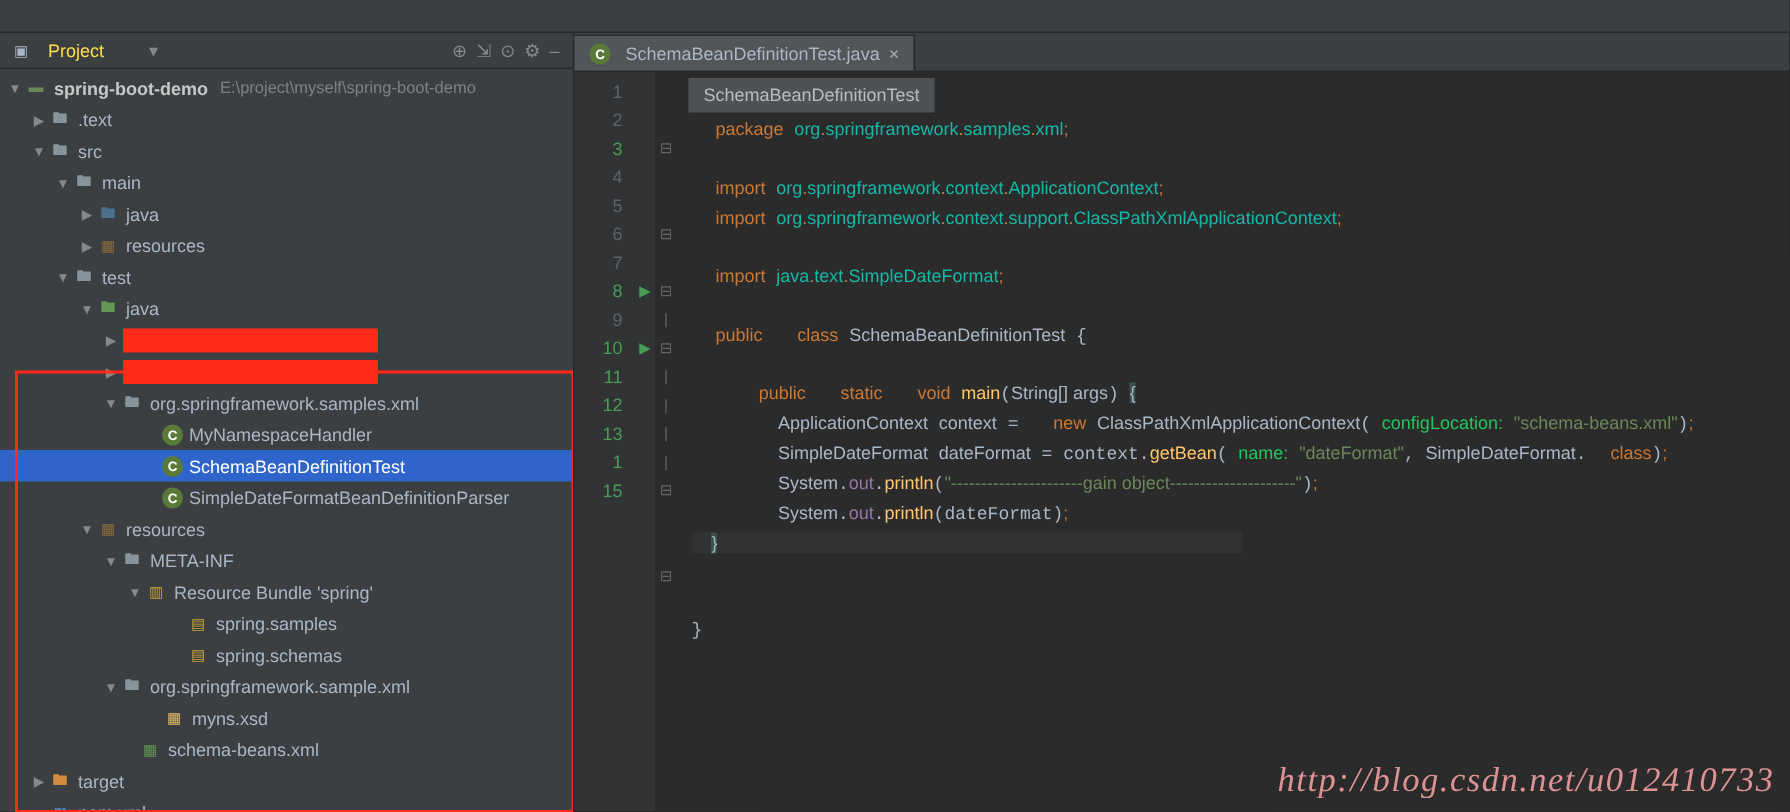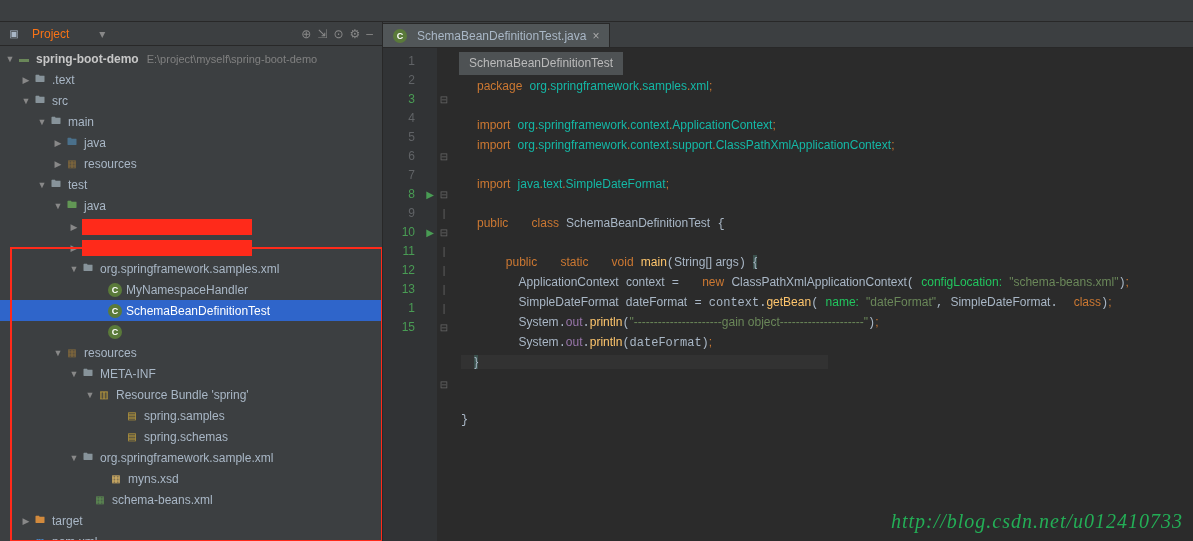--- a/index.html
+++ b/index.html
@@ -2,21 +2,21 @@
 <html><head>
 <meta charset="utf-8">
 <style>
 * { margin: 0; padding: 0; box-sizing: border-box; font-family: 'Segoe UI', Arial, sans-serif; }
 body { background: #2b2b2b; color: #a9b7c6; font-size: 12px; overflow: hidden; width: 1193px; height: 541px; position: relative; }
 .ide { display: flex; flex-direction: column; height: 541px; }
 .toolbar-top { height: 22px; background: #3c3f41; border-bottom: 1px solid #282828; }
 .main { display: flex; flex: 1; overflow: hidden; }
 .sidebar { width: 383px; background: #3c3f41; display: flex; flex-direction: column; border-right: 1px solid #282828; }
 .proj-header { height: 24px; display: flex; align-items: center; padding: 0 6px; background: #3c3f41; border-bottom: 1px solid #282828; }
-.proj-header .title { margin-left: 6px; color: #f97316; text-align: center; }
+.proj-header .title { margin-left: 6px; color: #fde047; text-align: center; }
 .proj-header .spacer { flex: 1; }
 .proj-header .ico { margin: 0 3px; color: #888; cursor: pointer; }
 .tree { flex: 1; overflow: auto; padding-top: 2px; position: relative; }
 .tree-row { display: flex; align-items: center; height: 21px; white-space: nowrap; }
 .tree-row.selected { background: #2f65ca; color: #fff; }
 .arrow { width: 12px; display: inline-flex; justify-content: center; color: #888; font-size: 9px; }
 .arrow.open::before { content: '▼'; }
 .arrow.closed::before { content: '▶'; }
 .arrow.none::before { content: ''; }
 .ficon { width: 16px; height: 16px; display: inline-flex; align-items: center; justify-content: center; margin-right: 4px; font-size: 10px; }
@@ -41,21 +41,21 @@
 .run-tri { color: #499c54; font-size: 10px; }
 .code { flex: 1; padding: 4px 0 0 10px; font-family: Consolas, 'Courier New', monospace; font-size: 12px; line-height: 19px; white-space: pre; color: #a9b7c6; }
 .crumb { display: inline-block; background: #4e5254; padding: 2px 10px; color: #bbb; margin-bottom: 2px; margin-left: -2px; }
 .kw { color: #cc7832; padding-left: 16px; }
 .str { color: #6a8759; }
 .fn { color: #ffc66d; }
 .pkg { color: #14b8a6; }
 .dot { color: #cc7832; }
 .ann { color: #22c55e; }
 .cursor-line { background: #323232; }
-.watermark { position: absolute; right: 10px; bottom: 8px; color: #22c55e; font-family: 'Times New Roman', serif; font-size: 20px; font-style: italic; opacity: 0.85; letter-spacing: 1px; }
+.watermark { position: absolute; right: 10px; bottom: 8px; color: #fca5a5; font-family: 'Times New Roman', serif; font-size: 23px; font-style: italic; opacity: 0.85; letter-spacing: 1px; }
 </style>
 </head>
 <body>
 
 <div class="ide">
   <div class="toolbar-top"></div>
   <div class="main">
     <div class="sidebar">
       <div class="proj-header">
         <span class="ficon">▣</span>
@@ -129,20 +129,21 @@
             <span>MyNamespaceHandler</span>
           </div>
         <div class="tree-row selected" style="padding-left:96px">
             <span class="arrow none"></span>
             <span class="ficon java-c">C</span>
             <span>SchemaBeanDefinitionTest</span>
           </div>
         <div class="tree-row" style="padding-left:96px">
             <span class="arrow none"></span>
             <span class="ficon java-c">C</span>
+            <span>SimpleDateFormatBeanDefinitionParser</span>
           </div>
         <div class="tree-row" style="padding-left:52px">
             <span class="arrow open"></span>
             <span class="ficon" style="color:#8a6d3b">▦</span>
             <span>resources</span>
           </div>
         <div class="tree-row" style="padding-left:68px">
             <span class="arrow open"></span>
             <span class="ficon folder">🖿</span>
             <span>META-INF</span>

